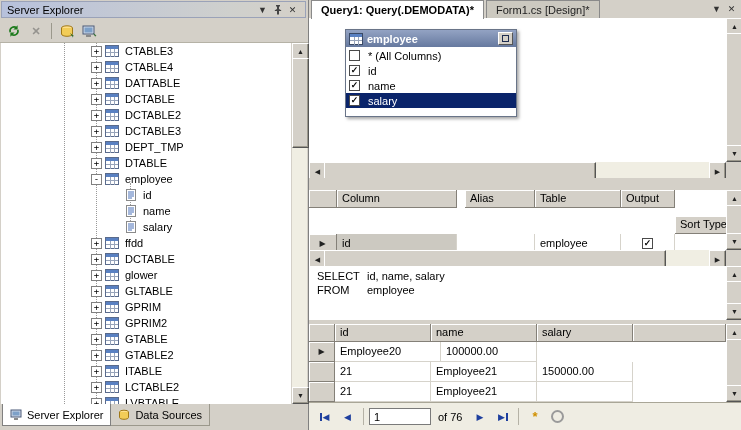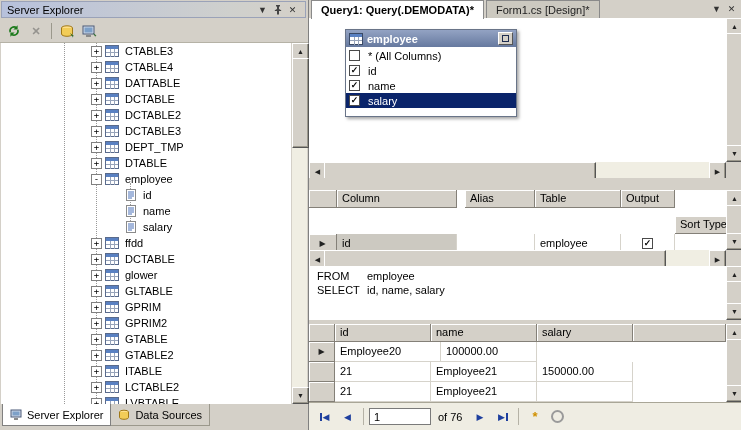--- a/index.html
+++ b/index.html
@@ -484,22 +484,22 @@
       <span class="sbthumb raised" style="top:15px;left:0;width:15px;height:30px;"></span>
       <span class="sbbtn raised" style="bottom:0;left:0;">▼</span>
     </div>
     <div class="sb grid-hsb">
       <span class="sbbtn raised" style="left:0;top:0;width:15px;height:16px;">◀</span>
       <span class="sbthumb raised" style="left:15px;top:0;width:340px;height:16px;"></span>
       <span class="sbbtn raised" style="right:0;top:0;width:15px;height:16px;">▶</span>
     </div>
 
     <div class="sql">
+      <div class="sqlrow"><span class="kw">SELECT</span><span>id, name, salary</span></div>
       <div class="sqlrow"><span class="kw">FROM</span><span>employee</span></div>
-      <div class="sqlrow"><span class="kw">SELECT</span><span>id, name, salary</span></div>
     </div>
     <div class="sb sql-vsb">
       <span class="sbbtn raised" style="top:0;left:0;">▲</span>
       <span class="sbthumb raised" style="top:15px;left:0;width:15px;height:24px;"></span>
       <span class="sbbtn raised" style="bottom:0;left:0;">▼</span>
     </div>
     <div class="split2"></div>
 
     <div class="res">
       <div class="grow">

